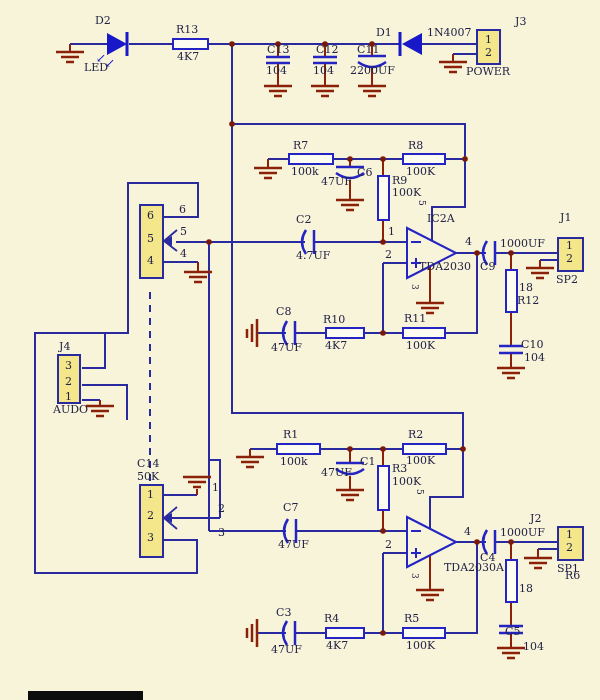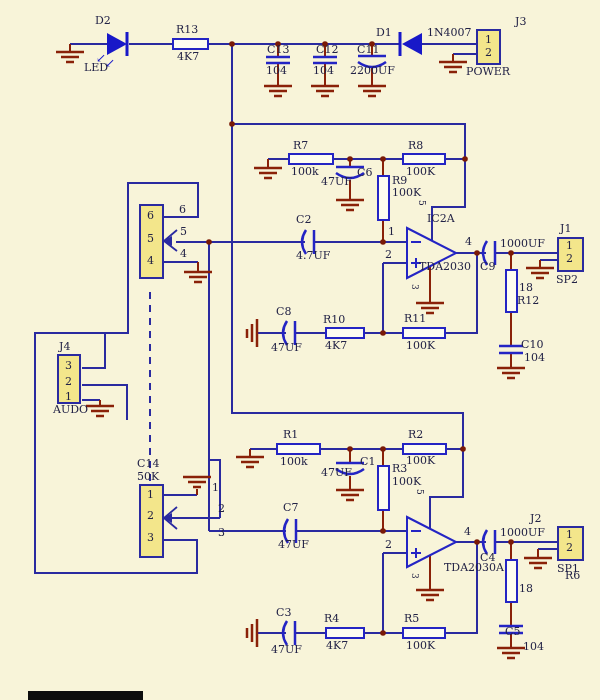--- a/index.html
+++ b/index.html
@@ -391,21 +391,21 @@
       <span class="lbl" style="left: 296px; top: 250px;">4.7UF</span>
       <span class="lbl" style="left: 388px; top: 226px;">1</span>
       <span class="lbl" style="left: 385px; top: 249px;">2</span>
       <span class="lbl rot" style="left: 426px; top: 200px;">5</span>
       <span class="lbl" style="left: 427px; top: 213px;">IC2A</span>
       <span class="lbl" style="left: 419px; top: 261px;">TDA2030</span>
       <span class="lbl rot" style="left: 419px; top: 284px;">3</span>
       <span class="lbl" style="left: 465px; top: 236px;">4</span>
       <span class="lbl" style="left: 500px; top: 238px;">1000UF</span>
       <span class="lbl" style="left: 480px; top: 261px;">C9</span>
-      <span class="lbl" style="left: 560px; top: 223px; text-align: right;">J1</span>
+      <span class="lbl" style="left: 560px; top: 212px; text-align: right;">J1</span>
       <span class="lbl" style="left: 566px; top: 240px;">1</span>
       <span class="lbl" style="left: 566px; top: 253px;">2</span>
       <span class="lbl" style="left: 556px; top: 274px;">SP2</span>
       <span class="lbl" style="left: 519px; top: 282px;">18</span>
       <span class="lbl" style="left: 517px; top: 295px;">R12</span>
       <span class="lbl" style="left: 521px; top: 339px;">C10</span>
       <span class="lbl" style="left: 524px; top: 352px;">104</span>
       <span class="lbl" style="left: 276px; top: 306px;">C8</span>
       <span class="lbl" style="left: 271px; top: 342px;">47UF</span>
       <span class="lbl" style="left: 323px; top: 314px;">R10</span>

